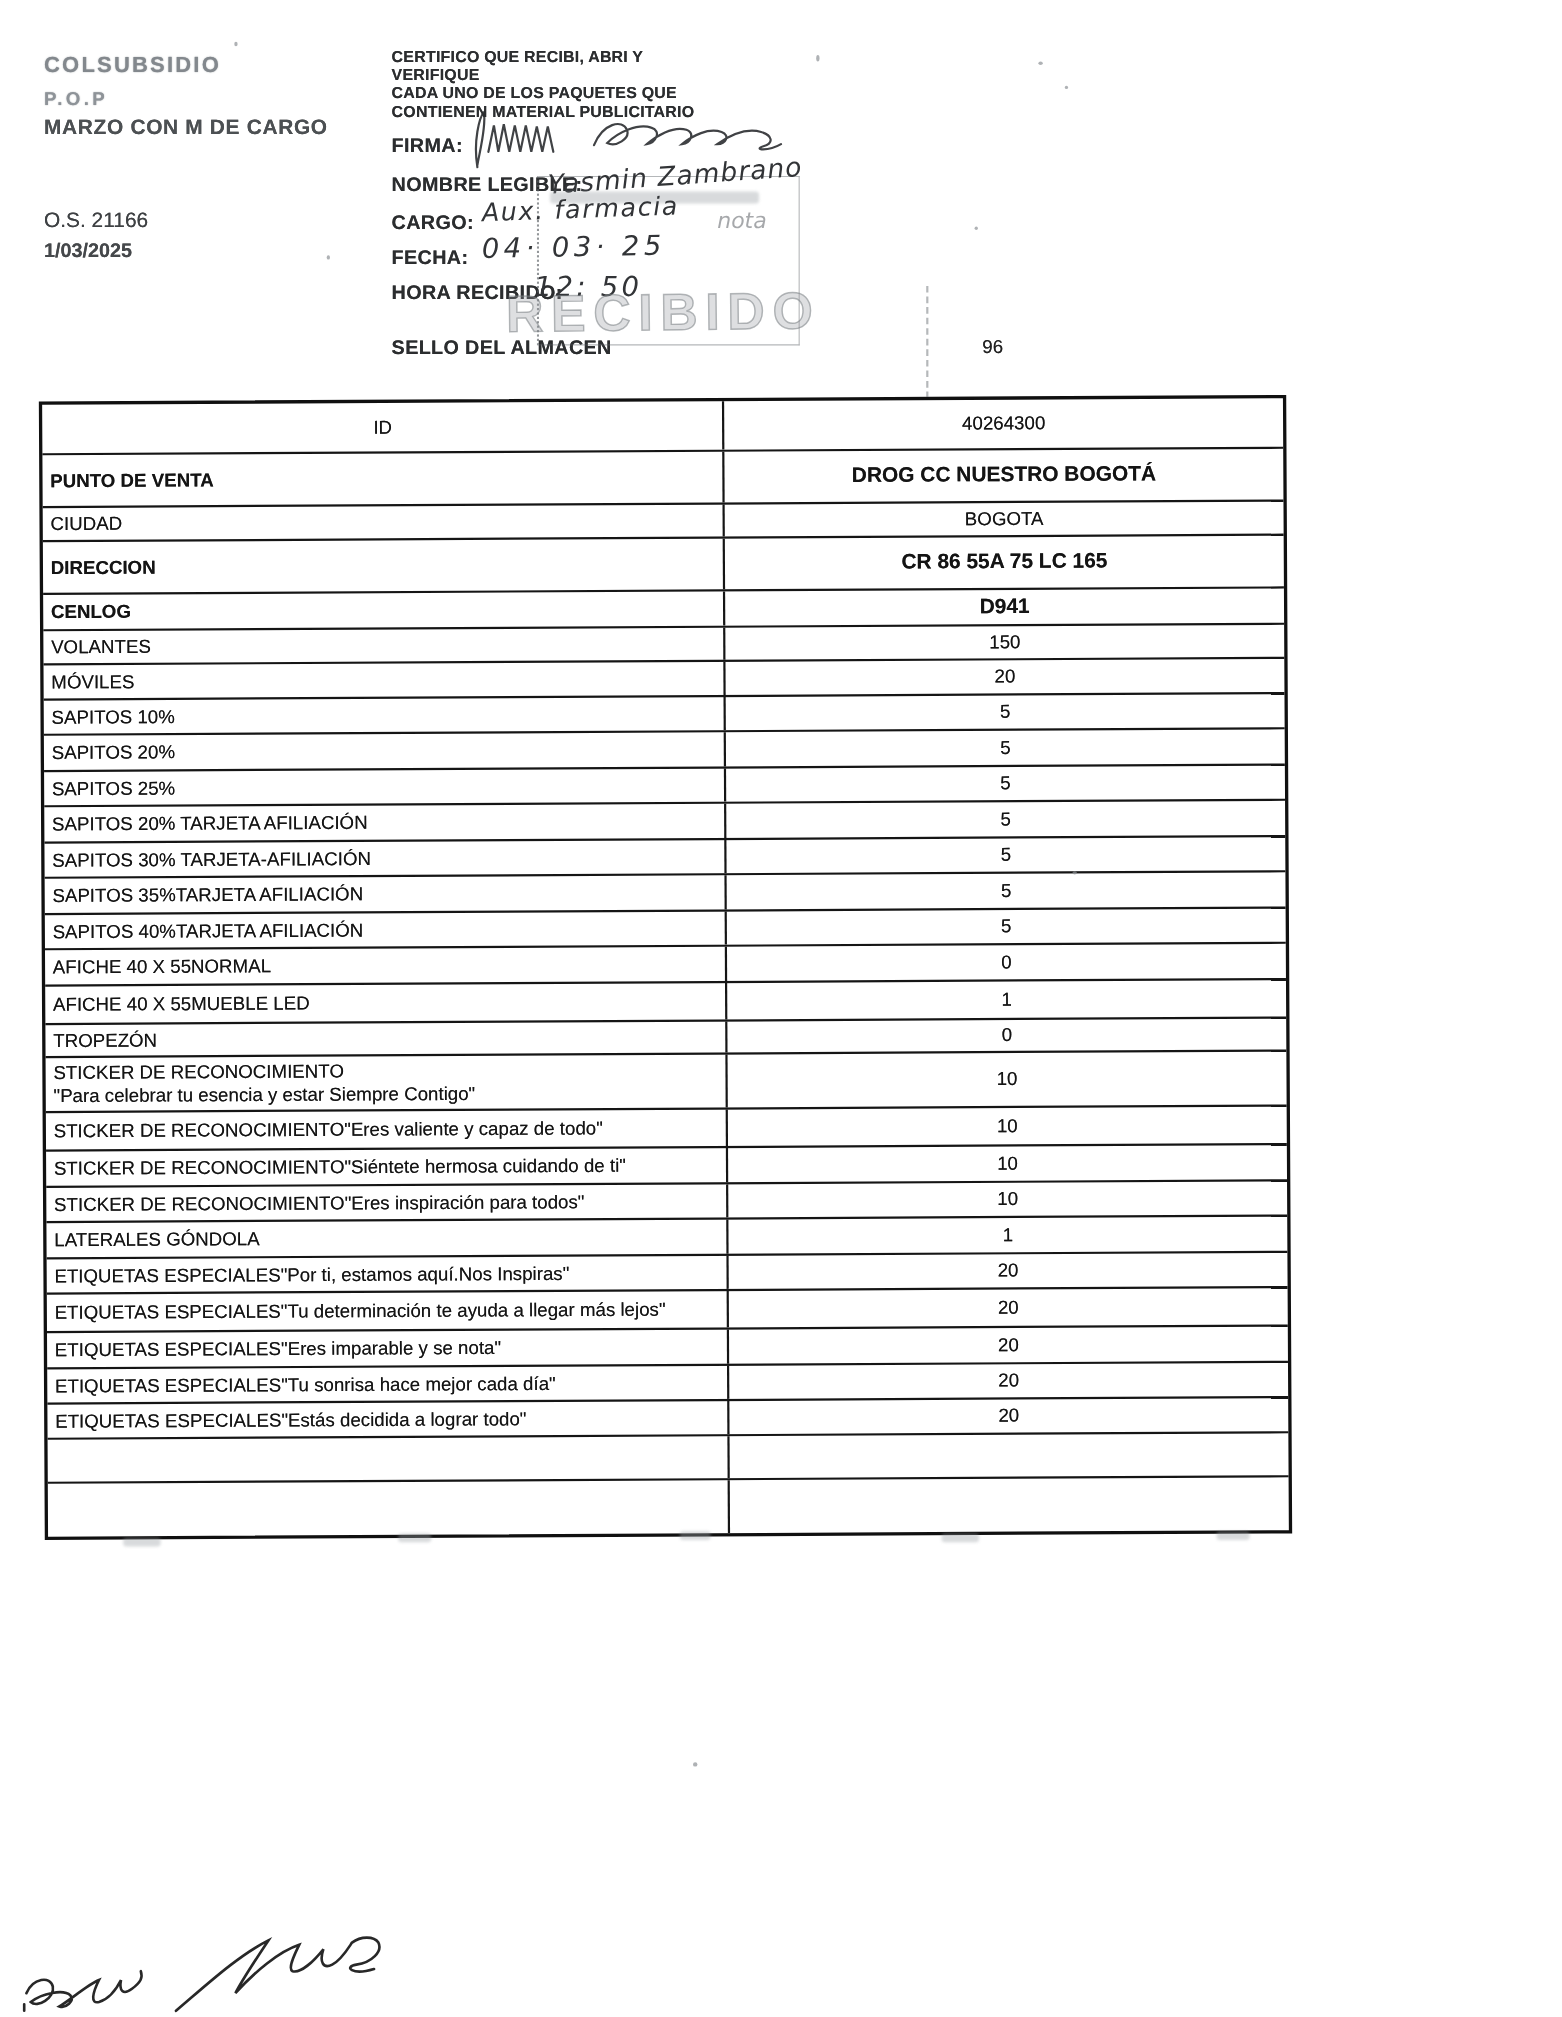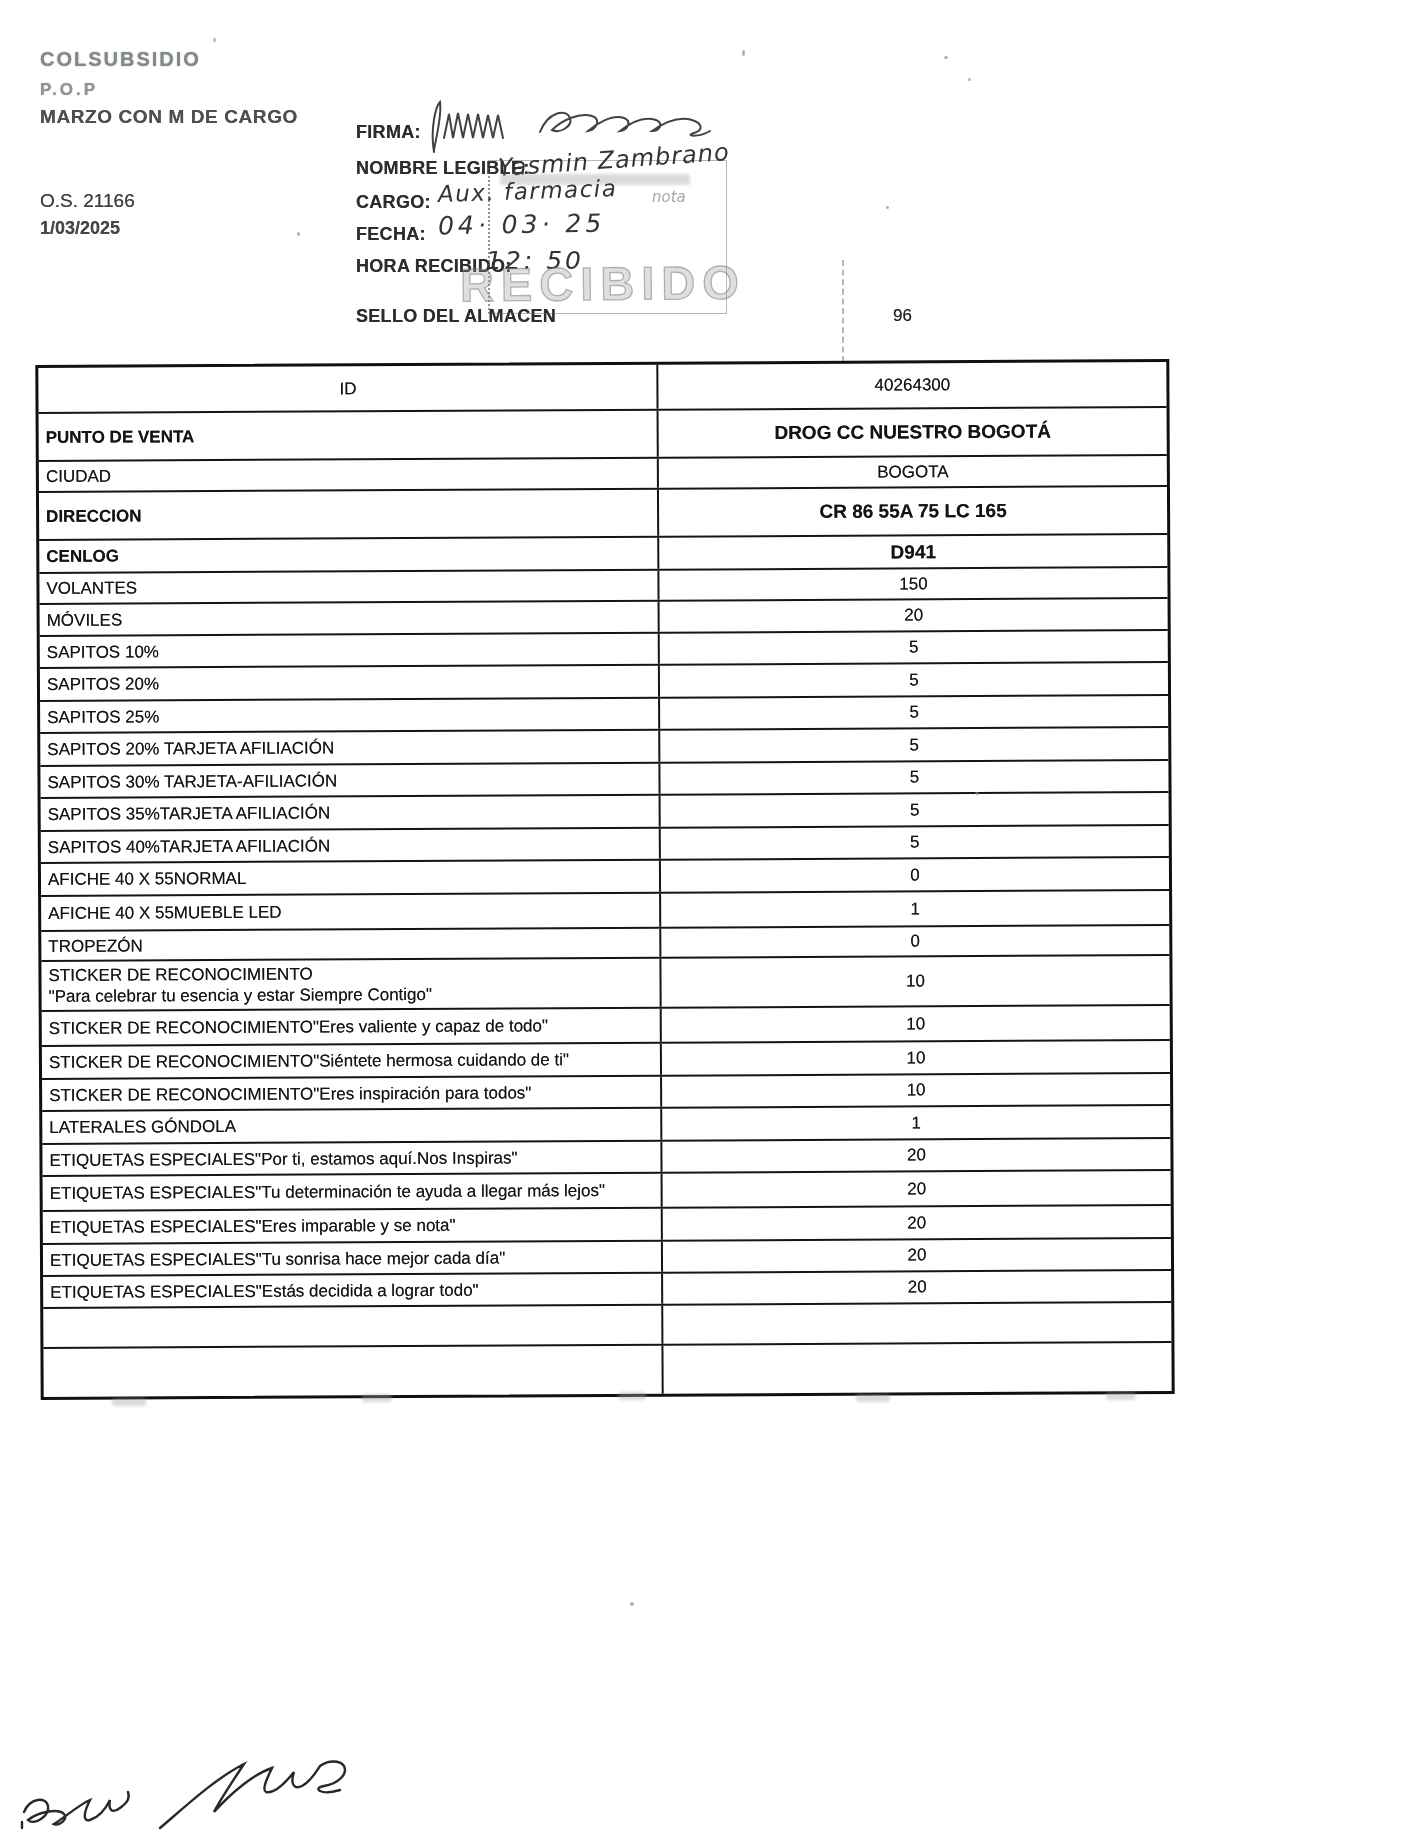--- a/index.html
+++ b/index.html
@@ -62,20 +62,26 @@
 <body>
 
 <div class="page">
 
   <div class="lh-brand scan">COLSUBSIDIO</div>
   <div class="lh-pop scan">P.O.P</div>
   <div class="lh-campaign scan">MARZO CON M DE CARGO</div>
   <div class="lh-os scan">O.S. 21166</div>
   <div class="lh-date scan">1/03/2025</div>
 
+  <div class="cert scan">
+    <div>CERTIFICO QUE RECIBI, ABRI Y</div>
+    <div>VERIFIQUE</div>
+    <div>CADA  UNO DE LOS PAQUETES QUE</div>
+    <div>CONTIENEN MATERIAL PUBLICITARIO</div>
+  </div>
 
   <div class="flabel scan" style="top:122px">FIRMA:</div>
   <div class="flabel scan" style="top:158px">NOMBRE LEGIBLE:</div>
   <div class="flabel scan" style="top:192px">CARGO:</div>
   <div class="flabel scan" style="top:224px">FECHA:</div>
   <div class="flabel scan" style="top:256px">HORA RECIBIDO:</div>
   <div class="flabel scan" style="top:306px">SELLO DEL ALMACEN</div>
 
   <div class="stampbox"></div>
   <div class="dashline"></div>
@@ -84,21 +90,21 @@
     <g fill="none" stroke="#2c2e31" stroke-width="2" stroke-linecap="round" opacity=".9">
       <path d="M14,54 C10,30 16,8 20,4 C22,18 16,40 14,52"></path>
       <path d="M24,40 L29,16 L33,40 L38,15 L43,40 L48,16 L53,40 L58,16 L63,40 L68,17 L73,40 L78,17 L83,40"></path>
       <path d="M120,34 C128,14 146,10 150,20 C153,28 140,36 132,32 C142,22 160,14 172,18 C182,21 176,32 168,33 C176,26 192,16 204,20 C212,23 208,32 200,33 C210,25 224,18 236,22 C244,25 240,33 232,33 C242,26 258,18 272,22 C282,25 284,32 274,35 C264,38 278,40 290,33"></path>
     </g>
   </svg>
 
   <div class="hand" style="left:498px;top:146px;font-size:24px;letter-spacing:1px;transform:rotate(-4deg)">Yasmin Zambrano</div>
   <div class="smudge" style="left:500px;top:174px;width:190px;height:11px"></div>
   <div class="hand" style="left:438px;top:178px;font-size:23px;letter-spacing:1.5px;transform:rotate(-2deg)">Aux. farmacia</div>
-  <div class="hand" style="left:652px;top:188px;font-size:15px;color:rgba(118,122,126,.65)">nota</div>
+  <div class="hand" style="left:652px;top:188px;font-size:20px;color:rgba(118,122,126,.65)">nota</div>
   <div class="hand" style="left:438px;top:210px;font-size:25px;letter-spacing:4px;transform:rotate(-1deg)">04· 03· 25</div>
   <div class="hand" style="left:486px;top:246px;font-size:25px;letter-spacing:3px">12: 50</div>
 
   <div class="stamp">RECIBIDO</div>
 
   <div class="pagenum scan">96</div>
 
   <div class="table" id="trows">
       <div class="trow" style="height: 46px;">
         <div class="tlabel scan c">

